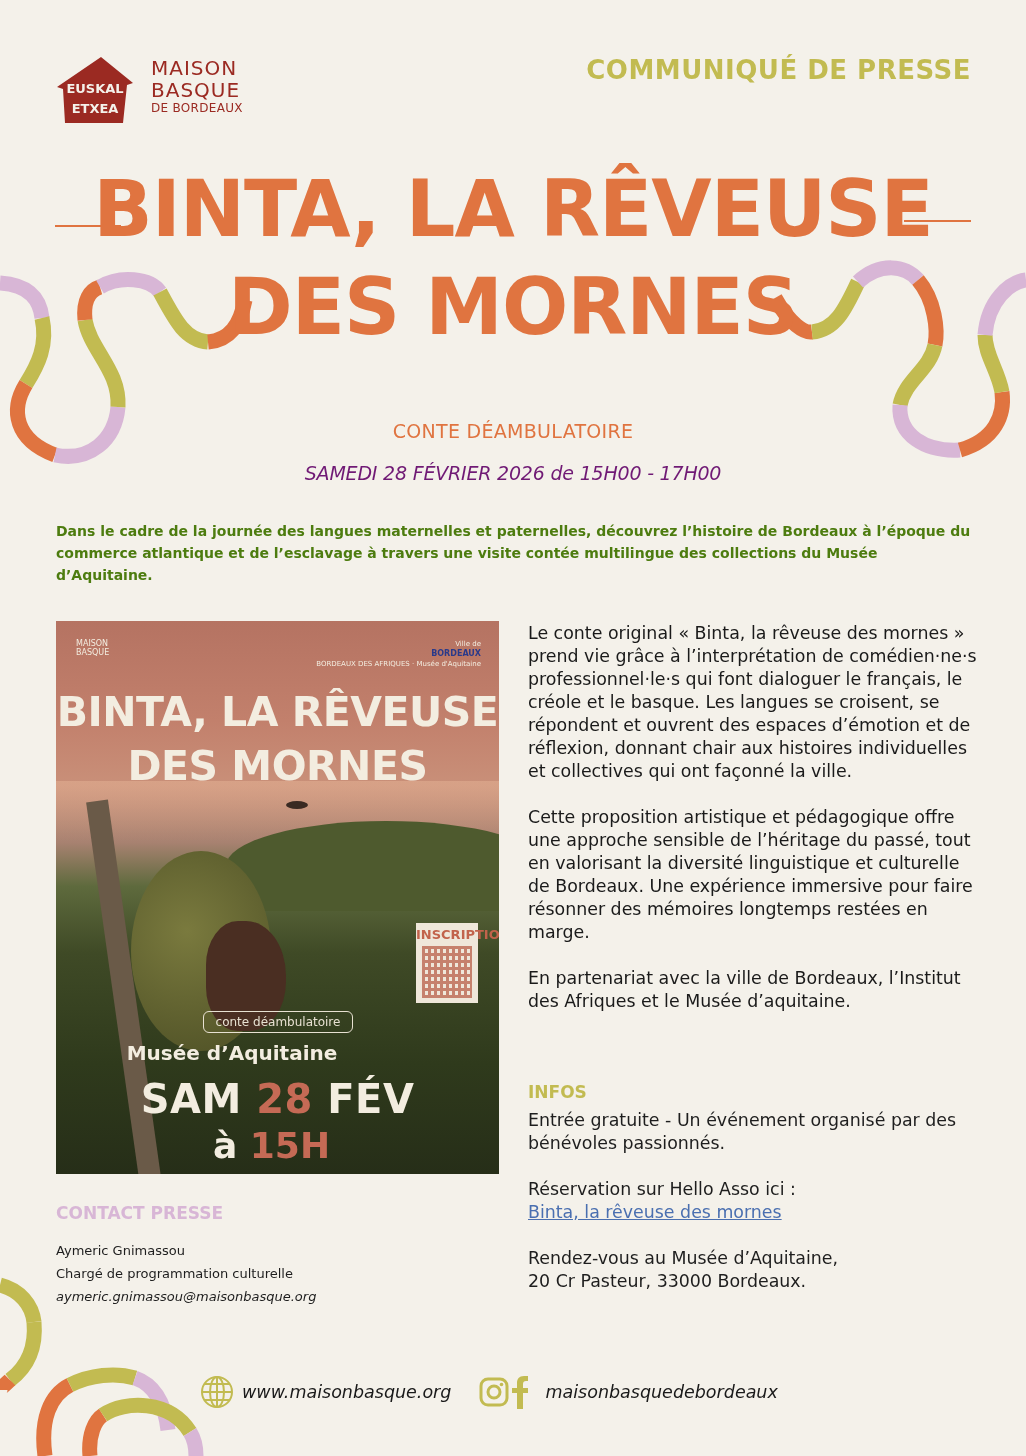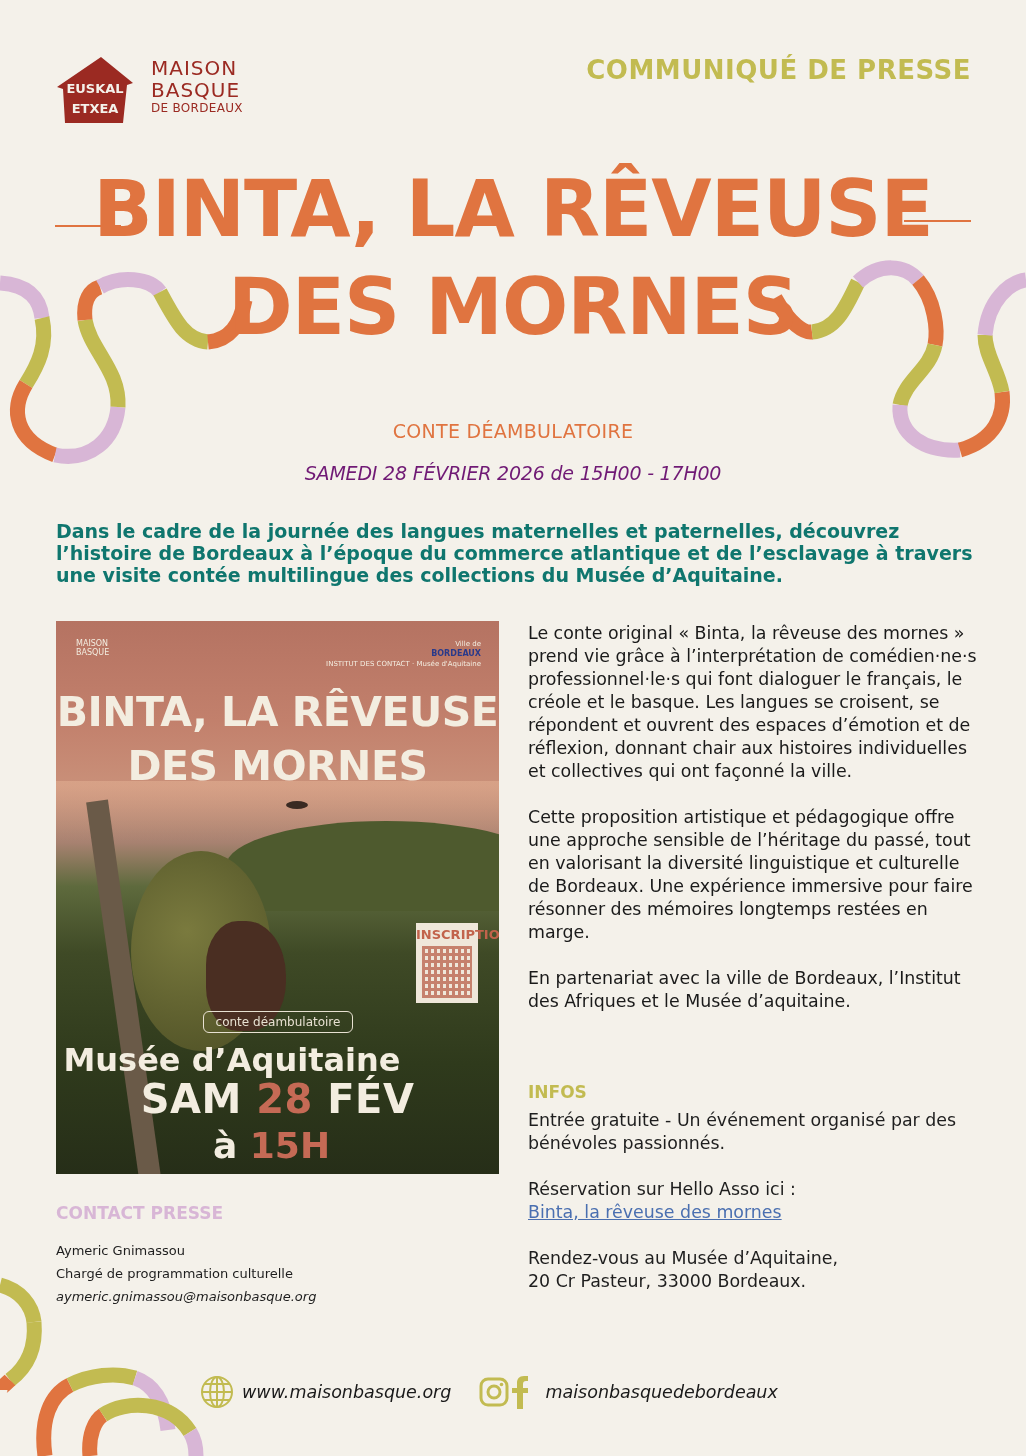--- a/index.html
+++ b/index.html
@@ -15,41 +15,41 @@
   .logo-text .l1, .logo-text .l2 { font-size:20px; letter-spacing:1px; font-weight:normal; display:block; margin-bottom:2px; }
   .logo-text .l3 { font-size:12px; letter-spacing:0.3px; display:block; margin-top:2px; }
   .press { right:55px; top:55px; color:#c2bb51; font-weight:bold; font-size:26px; letter-spacing:0.5px; font-family:"DejaVu Sans", sans-serif;margin-left:48px; }
   
   .title { left:0; width:1026px; top:170px; text-align:center; color:#e07440; font-family:"DejaVu Sans", sans-serif; font-weight:bold; line-height:1; }
   .title .t1 { font-size:78px; letter-spacing:-1px; display:block; height:92px; }
   .title .t2 { font-size:78px; letter-spacing:-1px; display:block; margin-top:6px; }
   .rule { height:2px; background:#e07440; }
   .subtitle { left:0; width:1026px; top:420px; text-align:center; color:#e07440; font-size:19px; letter-spacing:0.3px; }
   .date { left:0; width:1026px; top:462px; text-align:center; color:#701a75; font-size:19px; font-style:italic; letter-spacing:-0.2px; }
-  .intro { left:56px; top:520px; width:920px; font-size:19px; font-weight:bold; line-height:22px; color:#0f766e; }
+  .intro { left:56px; top:520px; width:920px; font-size:14px; font-weight:bold; line-height:22px; color:#4d7c0f; }
   
   .poster { left:56px; top:621px; width:443px; height:553px; overflow:hidden;
     background:linear-gradient(180deg,#b57362 0%,#c2806c 18%,#c99079 30%,#a88271 40%,#5e6a3d 48%,#3f4a26 60%,#2f3a1c 80%,#262e18 100%); }
   .poster .sky-band { position:absolute; left:0; top:160px; width:443px; height:60px; background:linear-gradient(180deg,rgba(230,180,150,0.5),rgba(230,180,150,0)); }
   .poster .hill { position:absolute; left:170px; top:200px; width:320px; height:90px; border-radius:50% 50% 0 0; background:#4e5a2e; }
   .poster .trunk { position:absolute; left:30px; top:180px; width:22px; height:380px; background:#6a5a48; transform:rotate(-8deg); transform-origin:top; }
   .poster .head { position:absolute; left:75px; top:230px; width:140px; height:200px; border-radius:50%; background:radial-gradient(circle at 40% 40%,#7a7a3e,#4d4f25); }
   .poster .face { position:absolute; left:150px; top:300px; width:80px; height:110px; border-radius:40% 50% 45% 40%; background:#4a2e22; }
   .poster .bird { position:absolute; left:230px; top:180px; width:22px; height:8px; background:#3a2a22; border-radius:50%; }
   .poster .small-logo { position:absolute; left:20px; top:18px; color:#f3ede0; font-size:8px; line-height:9px; }
   .poster .partners { position:absolute; right:18px; top:18px; text-align:right; font-size:7px; line-height:10px; color:#f3ede0; }
   .poster .partners .bdx { color:#2a3a8a; font-weight:bold; font-size:8px; }
   .poster .ptitle { position:absolute; left:0; width:443px; top:64px; text-align:center; color:#f3ede0; font-weight:bold; font-size:41px; line-height:54px; letter-spacing:-0.5px; }
   .poster .qr { position:absolute; left:360px; top:302px; width:62px; height:80px; background:#efe7da; }
   .poster .qr .qrl { color:#c2634b; font-size:13px; font-weight:bold; text-align:center; margin-top:4px; }
   .poster .qr .qrc { width:50px; height:52px; margin:4px auto 0; background:
       repeating-linear-gradient(90deg,#c0705a 0 3px,transparent 3px 6px),
       repeating-linear-gradient(0deg,#c0705a 0 3px,#efe7da 3px 7px); opacity:0.85; }
   .poster .pill { position:absolute; left:147px; top:390px; width:148px; height:20px; border:1.5px solid #e8e1d2; border-radius:6px; color:#e8e1d2; font-size:12px; text-align:center; line-height:20px; }
-  .poster .venue { position:absolute; left:0; width:352px; top:420px; text-align:center; color:#f3ede0; font-weight:bold; font-size:32px; }
+  .poster .venue { position:absolute; left:0; width:352px; top:420px; text-align:center; color:#f3ede0; font-weight:bold; font-size:20px; }
   .poster .bigdate { position:absolute; left:0; width:443px; top:455px; text-align:center; color:#f3ede0; font-weight:bold; font-size:40px; letter-spacing:0.5px; }
   .poster .bigtime { position:absolute; left:0; width:431px; top:504px; text-align:center; color:#f3ede0; font-weight:bold; font-size:36px; }
   .poster .accent { color:#c56a55; }
   
   .body-text { left:528px; top:622px; width:450px; font-size:17.4px; line-height:23px; color:#1a1a1a; }
   .body-text p { margin:0 0 23px 0; }
   .infos-h { left:528px; top:1082px; color:#c2bb51; font-weight:bold; font-size:17px; }
   .infos { left:528px; top:1109px; width:450px; font-size:17.4px; line-height:23px; }
   .infos p { margin:0 0 23px 0; }
   .infos a { color:#4a6fb0; text-decoration:underline; }
@@ -132,21 +132,21 @@
   <div class="head"></div>
   <div class="face"></div>
   <div class="bird"></div>
   <div class="small-logo">
     <div>MAISON</div>
     <div>BASQUE</div>
   </div>
   <div class="partners">
     <div>Ville de</div>
     <div class="bdx">BORDEAUX</div>
-    <div><span>INSTITUT DES CONTACT</span> · <span>Musée d'Aquitaine</span></div>
+    <div><span>BORDEAUX DES AFRIQUES</span> · <span>Musée d'Aquitaine</span></div>
   </div>
   <div class="ptitle">
     <div>BINTA, LA RÊVEUSE</div>
     <div>DES MORNES</div>
   </div>
   <div class="qr">
     <div class="qrl">INSCRIPTION</div>
     <div class="qrc"></div>
   </div>
   <div class="pill">conte déambulatoire</div>

